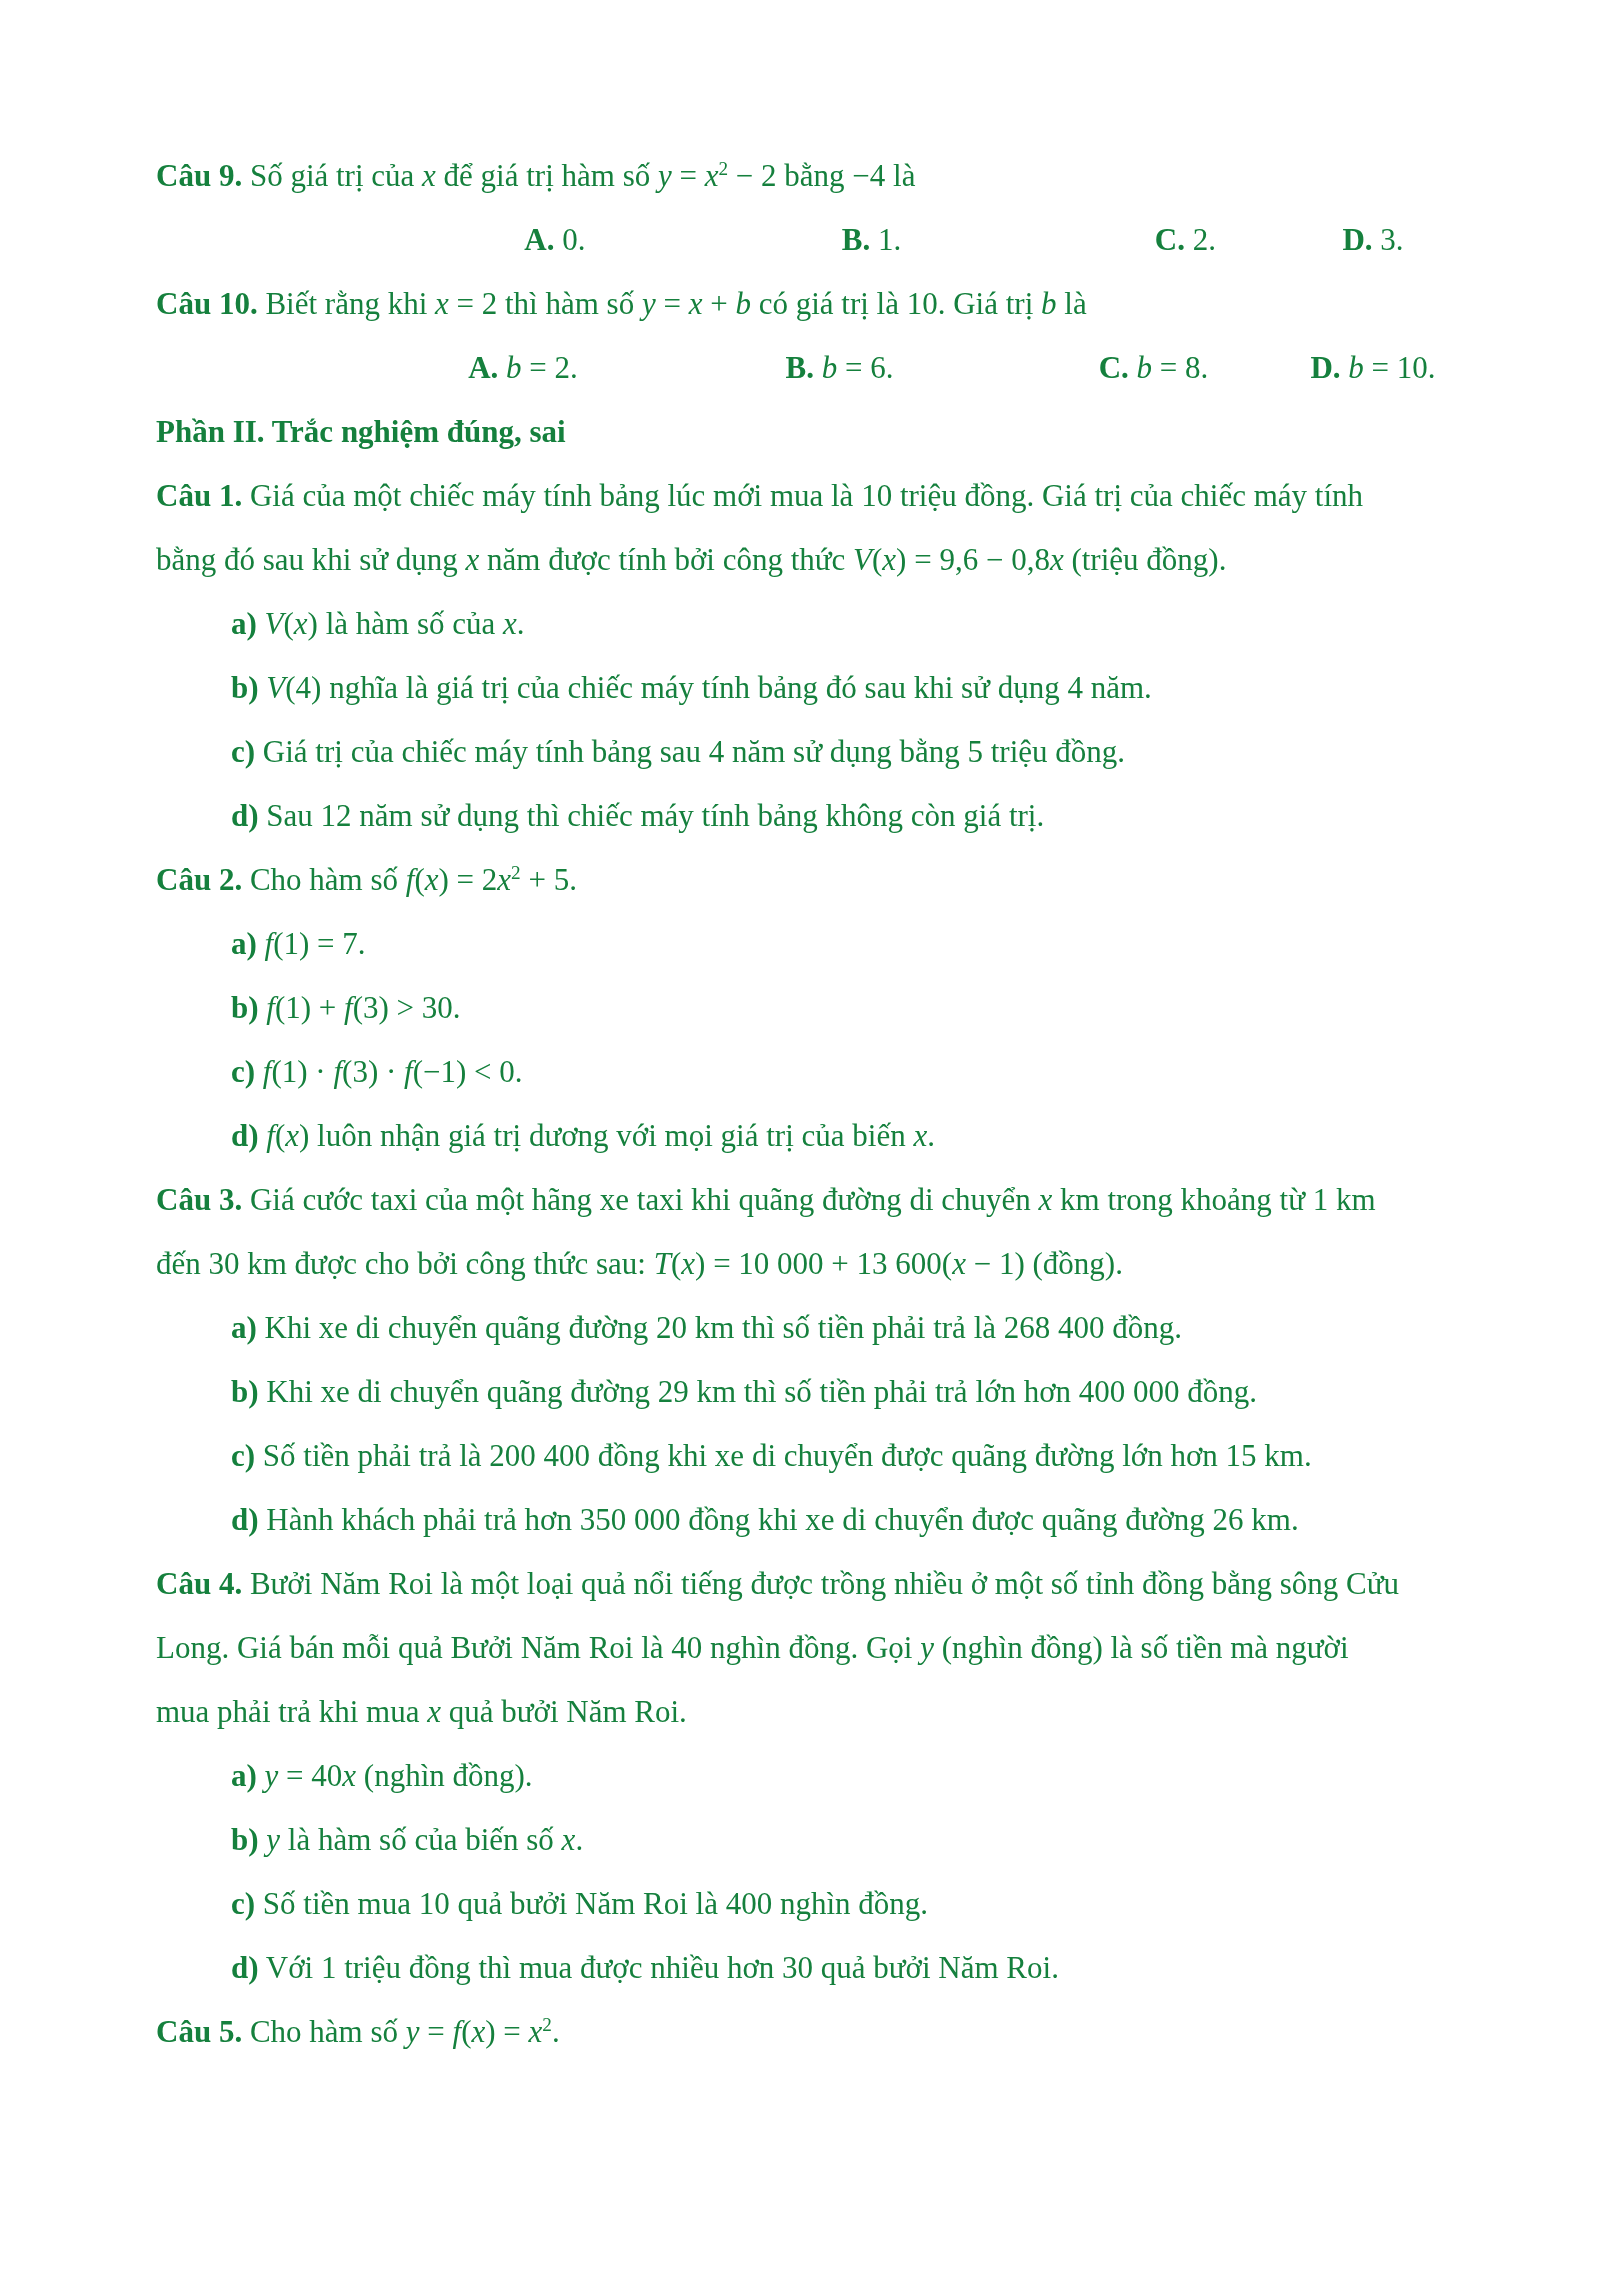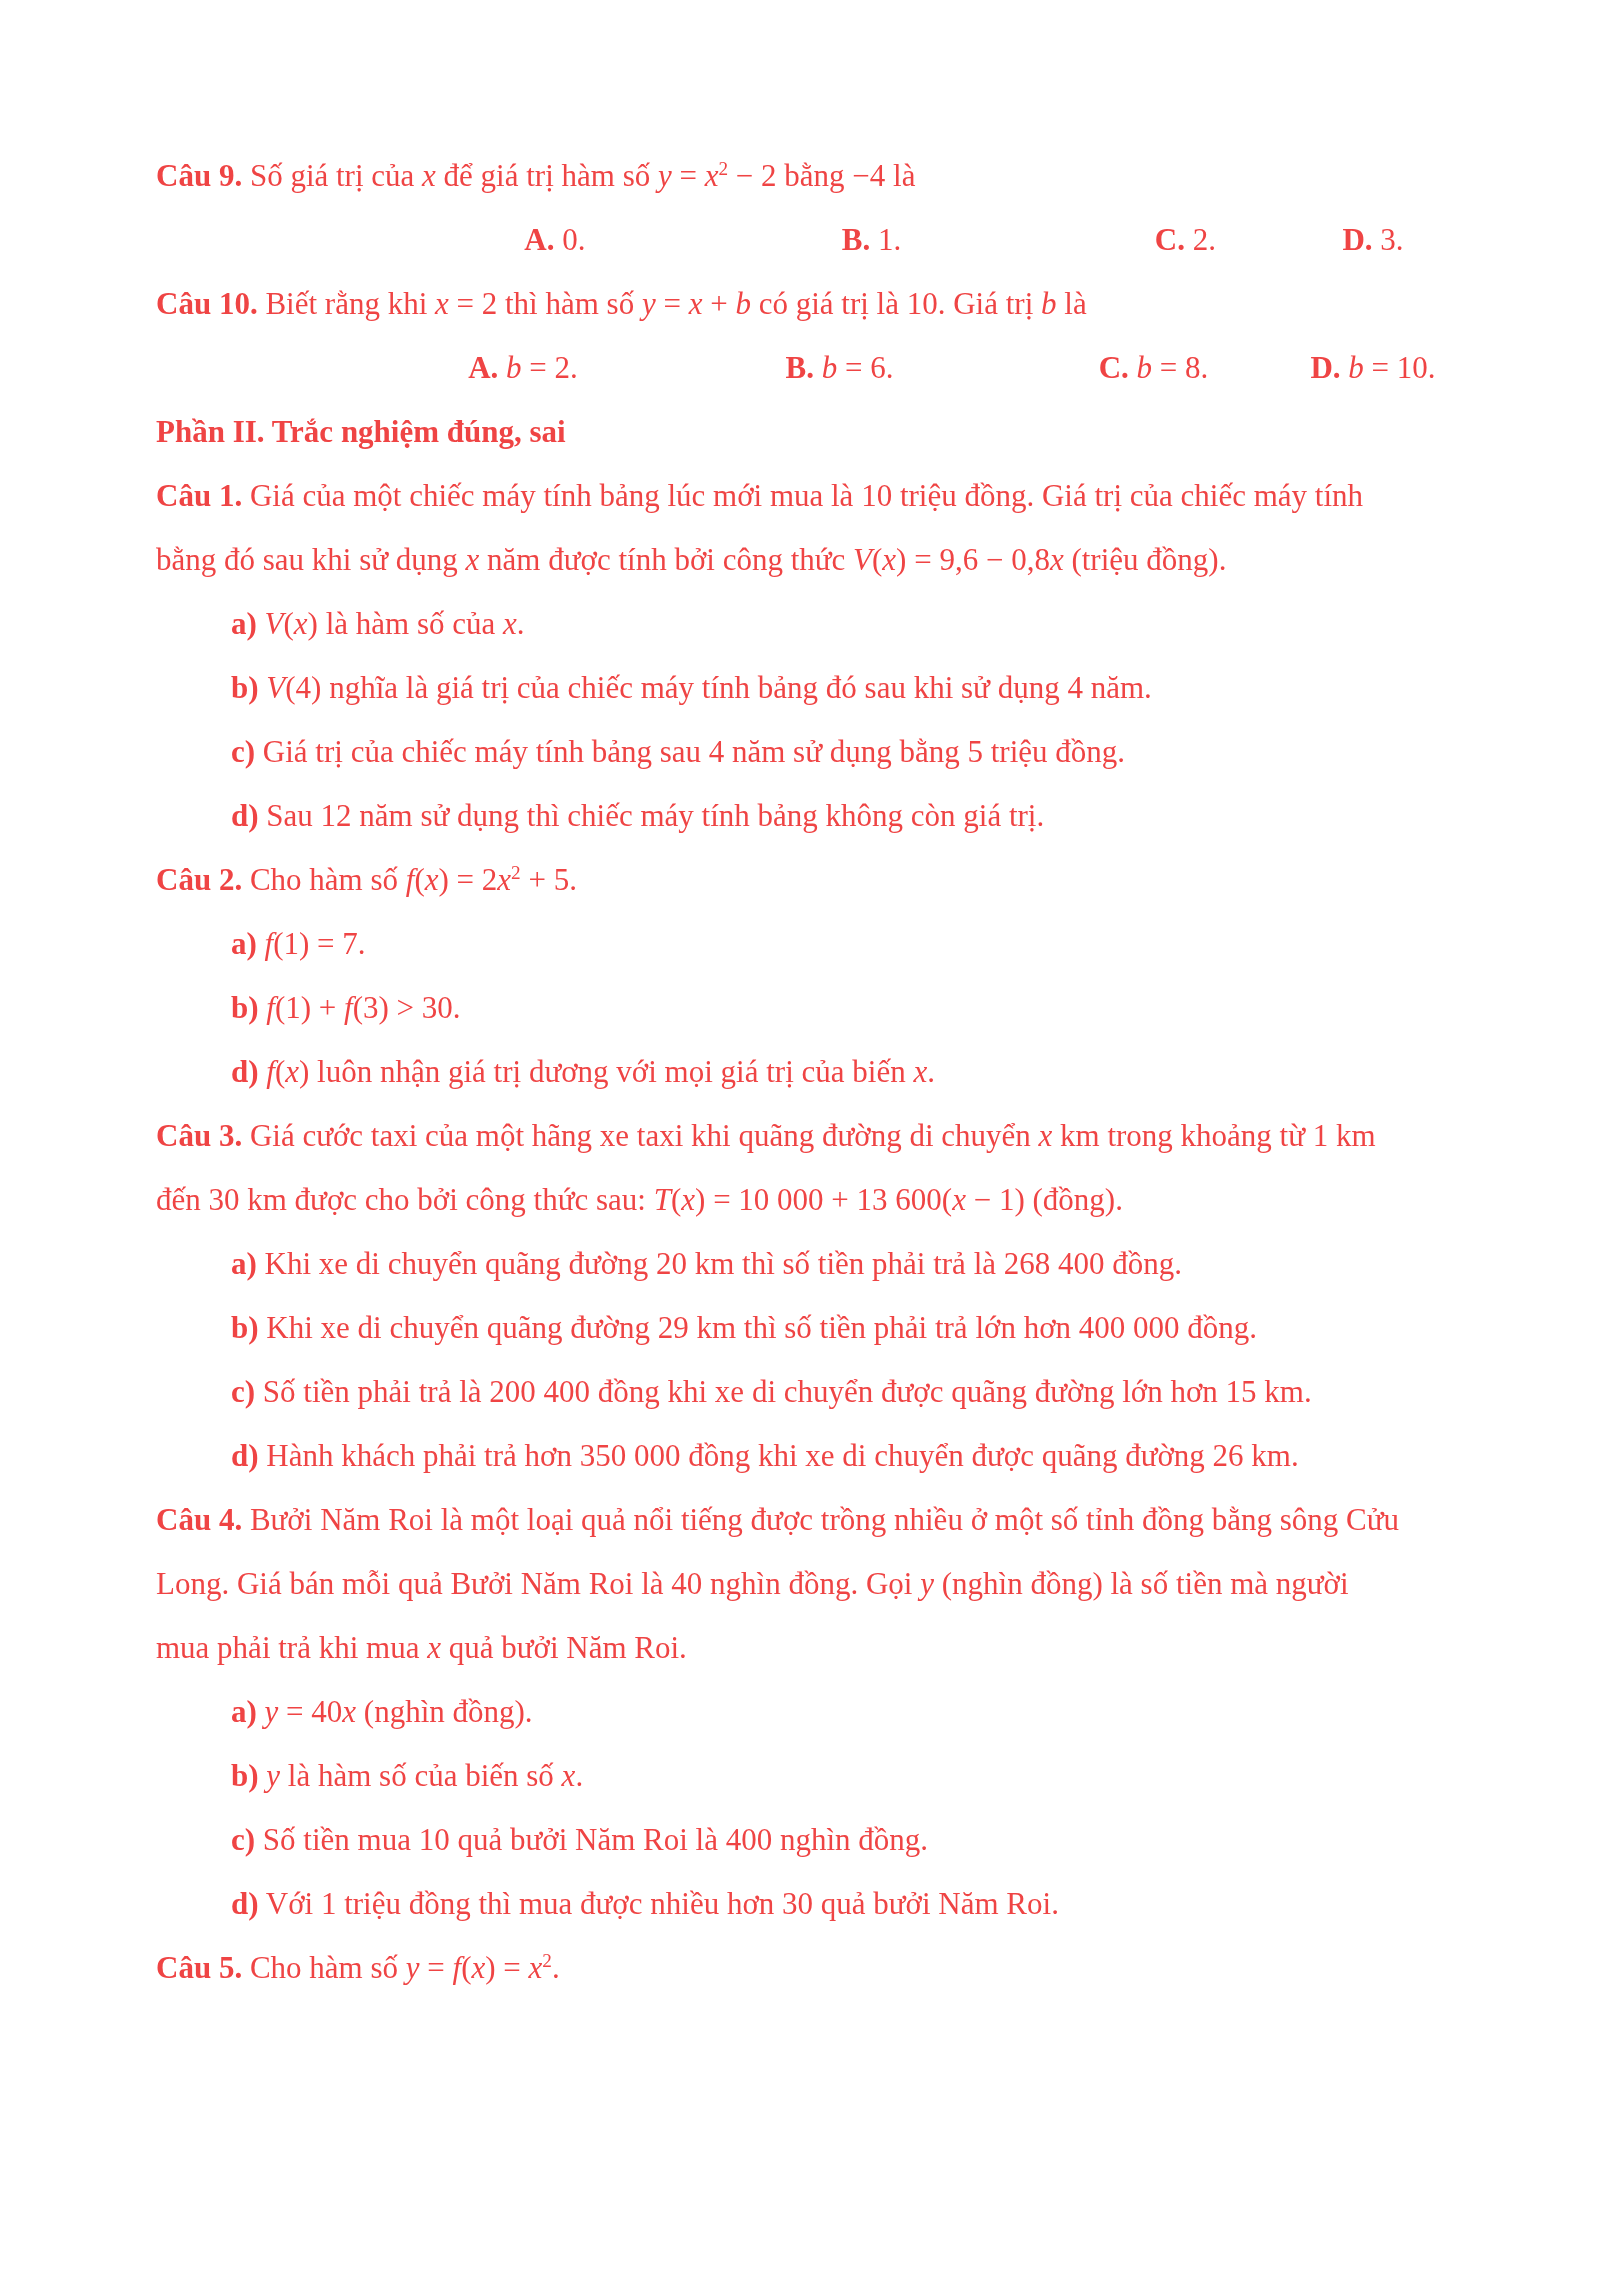--- a/index.html
+++ b/index.html
@@ -20,35 +20,36 @@
   .opt-slot:nth-child(1) { width: 319px; }
   .opt-slot:nth-child(2) { width: 314px; }
   .opt-slot:nth-child(3) { width: 314px; }
   .b { font-weight: 700; }
   .i { font-style: italic; }
   .sup { font-size: 62%; position: relative; top: -0.55em; }
 </style>
 </head>
 <body>
 
-<main class="page" style="background: rgb(255, 255, 255); color: #ef4444;">
+<main class="page" style="background: rgb(255, 255, 255); color: #15803d;">
     <div class="line"><span class="b">Câu 9.</span><span> Số giá trị của </span><span class="i">x</span><span> để giá trị hàm số </span><span class="i">y</span><span> = </span><span class="i">x</span><span class="sup">2</span><span> − 2 bằng −4 là</span></div>
     <div class="line options"><span class="opt-slot"><span class="b">A.</span><span> 0.</span></span><span class="opt-slot"><span class="b">B.</span><span> 1.</span></span><span class="opt-slot"><span class="b">C.</span><span> 2.</span></span><span class="opt-slot"><span class="b">D.</span><span> 3.</span></span></div>
     <div class="line"><span class="b">Câu 10.</span><span> Biết rằng khi </span><span class="i">x</span><span> = 2 thì hàm số </span><span class="i">y</span><span> = </span><span class="i">x</span><span> + </span><span class="i">b</span><span> có giá trị là 10. Giá trị </span><span class="i">b</span><span> là</span></div>
     <div class="line options"><span class="opt-slot"><span class="b">A.</span><span> </span><span class="i">b</span><span> = 2.</span></span><span class="opt-slot"><span class="b">B.</span><span> </span><span class="i">b</span><span> = 6.</span></span><span class="opt-slot"><span class="b">C.</span><span> </span><span class="i">b</span><span> = 8.</span></span><span class="opt-slot"><span class="b">D.</span><span> </span><span class="i">b</span><span> = 10.</span></span></div>
     <div class="line"><span class="b">Phần II. Trắc nghiệm đúng, sai</span></div>
     <div class="line"><span class="b">Câu 1.</span><span> Giá của một chiếc máy tính bảng lúc mới mua là 10 triệu đồng. Giá trị của chiếc máy tính</span></div>
     <div class="line"><span>bằng đó sau khi sử dụng </span><span class="i">x</span><span> năm được tính bởi công thức </span><span class="i">V</span><span>(</span><span class="i">x</span><span>) = 9,6 − 0,8</span><span class="i">x</span><span> (triệu đồng).</span></div>
     <div class="line indent"><span class="b">a)</span><span> </span><span class="i">V</span><span>(</span><span class="i">x</span><span>) là hàm số của </span><span class="i">x</span><span>.</span></div>
     <div class="line indent"><span class="b">b)</span><span> </span><span class="i">V</span><span>(4) nghĩa là giá trị của chiếc máy tính bảng đó sau khi sử dụng 4 năm.</span></div>
     <div class="line indent"><span class="b">c)</span><span> Giá trị của chiếc máy tính bảng sau 4 năm sử dụng bằng 5 triệu đồng.</span></div>
     <div class="line indent"><span class="b">d)</span><span> Sau 12 năm sử dụng thì chiếc máy tính bảng không còn giá trị.</span></div>
     <div class="line"><span class="b">Câu 2.</span><span> Cho hàm số </span><span class="i">f</span><span>(</span><span class="i">x</span><span>) = 2</span><span class="i">x</span><span class="sup">2</span><span> + 5.</span></div>
     <div class="line indent"><span class="b">a)</span><span> </span><span class="i">f</span><span>(1) = 7.</span></div>
     <div class="line indent"><span class="b">b)</span><span> </span><span class="i">f</span><span>(1) + </span><span class="i">f</span><span>(3) &gt; 30.</span></div>
+    <div class="line indent"><span class="b">c)</span><span> </span><span class="i">f</span><span>(1) · </span><span class="i">f</span><span>(3) · </span><span class="i">f</span><span>(−1) &lt; 0.</span></div>
     <div class="line indent"><span class="b">d)</span><span> </span><span class="i">f</span><span>(</span><span class="i">x</span><span>) luôn nhận giá trị dương với mọi giá trị của biến </span><span class="i">x</span><span>.</span></div>
     <div class="line"><span class="b">Câu 3.</span><span> Giá cước taxi của một hãng xe taxi khi quãng đường di chuyển </span><span class="i">x</span><span> km trong khoảng từ 1 km</span></div>
     <div class="line"><span>đến 30 km được cho bởi công thức sau: </span><span class="i">T</span><span>(</span><span class="i">x</span><span>) = 10 000 + 13 600(</span><span class="i">x</span><span> − 1) (đồng).</span></div>
     <div class="line indent"><span class="b">a)</span><span> Khi xe di chuyển quãng đường 20 km thì số tiền phải trả là 268 400 đồng.</span></div>
     <div class="line indent"><span class="b">b)</span><span> Khi xe di chuyển quãng đường 29 km thì số tiền phải trả lớn hơn 400 000 đồng.</span></div>
     <div class="line indent"><span class="b">c)</span><span> Số tiền phải trả là 200 400 đồng khi xe di chuyển được quãng đường lớn hơn 15 km.</span></div>
     <div class="line indent"><span class="b">d)</span><span> Hành khách phải trả hơn 350 000 đồng khi xe di chuyển được quãng đường 26 km.</span></div>
     <div class="line"><span class="b">Câu 4.</span><span> Bưởi Năm Roi là một loại quả nổi tiếng được trồng nhiều ở một số tỉnh đồng bằng sông Cửu</span></div>
     <div class="line"><span>Long. Giá bán mỗi quả Bưởi Năm Roi là 40 nghìn đồng. Gọi </span><span class="i">y</span><span> (nghìn đồng) là số tiền mà người</span></div>
     <div class="line"><span>mua phải trả khi mua </span><span class="i">x</span><span> quả bưởi Năm Roi.</span></div>

